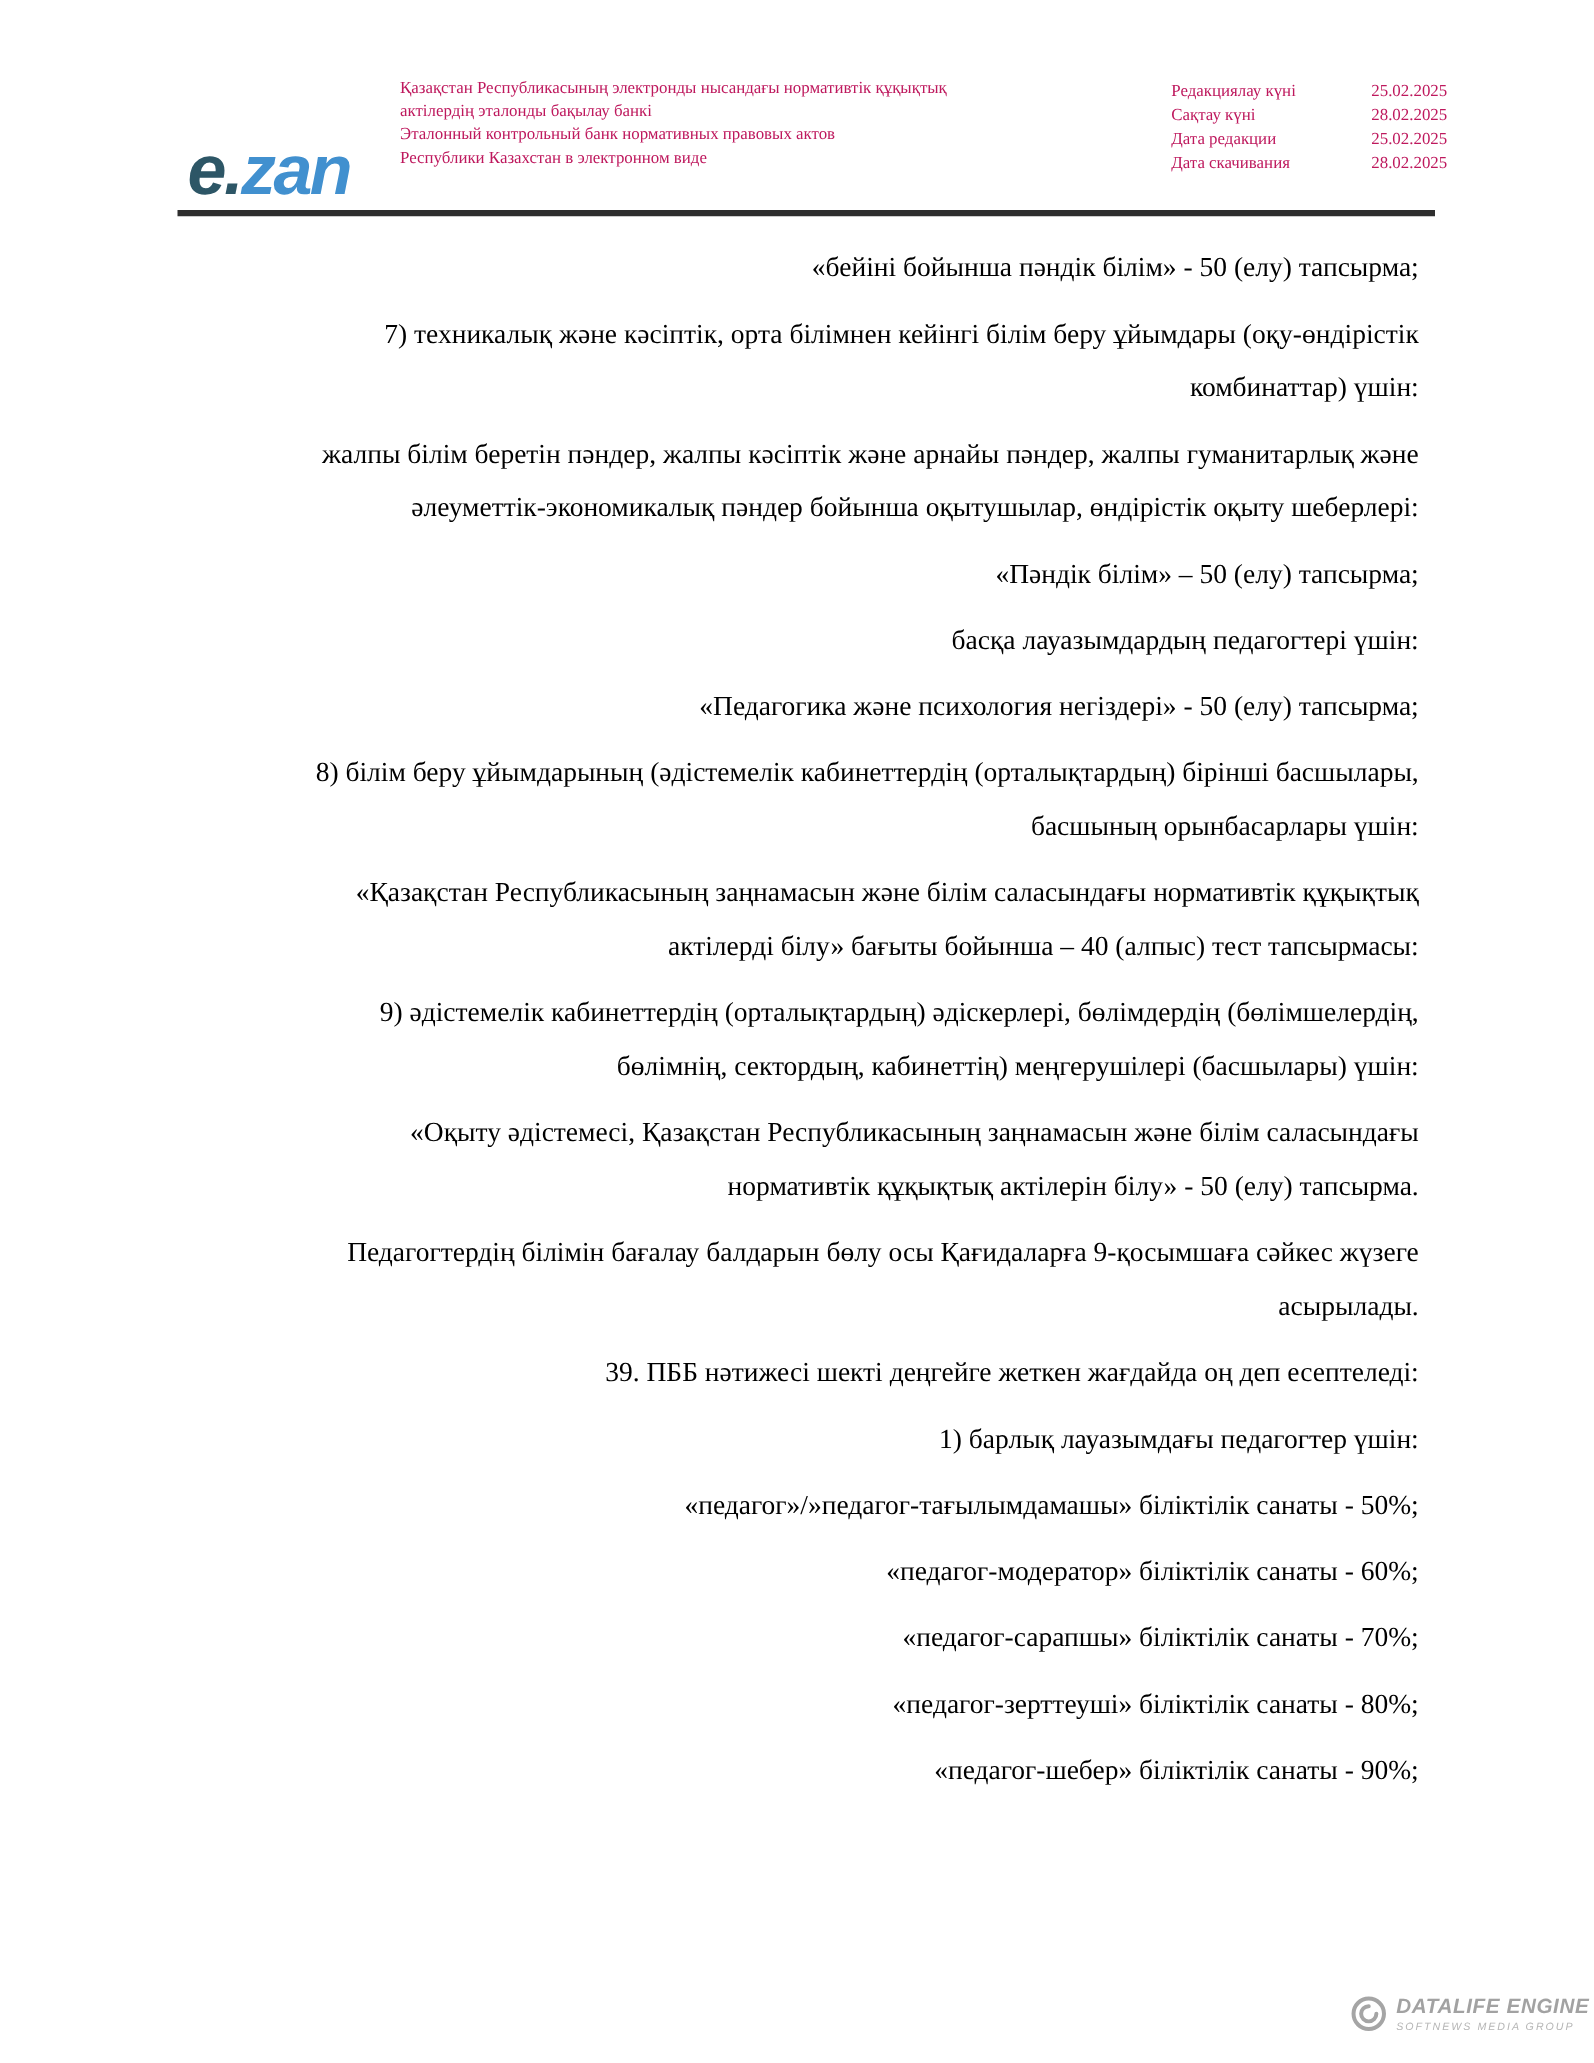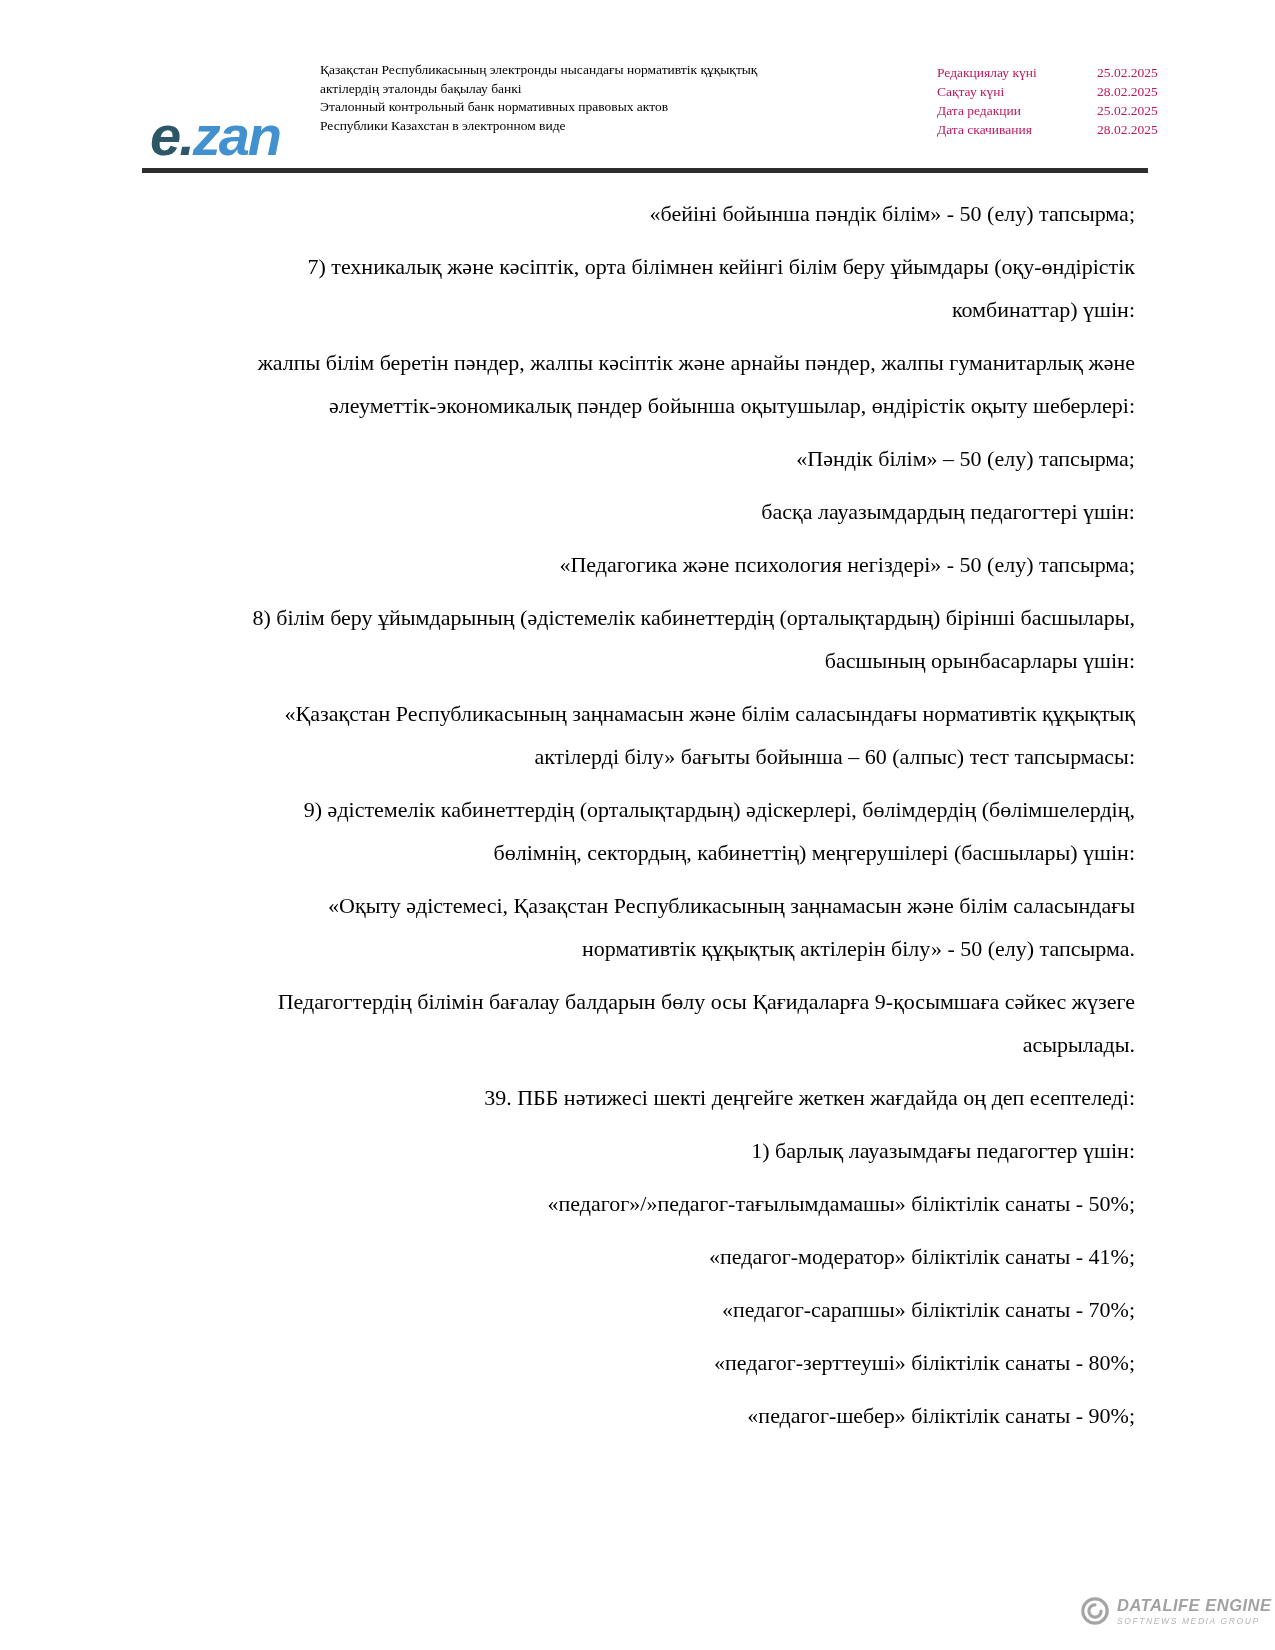--- a/index.html
+++ b/index.html
@@ -30,21 +30,21 @@
   .logo .logo-dark{color:#2d5666;}
   .logo .logo-blue{color:#4190cf;}
 
   .bank-title{
     position:absolute;
     left:320px;
     top:61px;
     width:565px;
     font-size:13.5px;
     line-height:18.5px;
-    color:#000000;
+    color:#be185d;
   }
 
   .dates-table{
     position:absolute;
     left:937px;
     top:63px;
     font-size:13.5px;
     line-height:19px;
     color:#be185d;
   }
@@ -143,28 +143,28 @@
   <div class="header-rule"></div>
 
   <div class="doc-body">
       <p>«бейіні бойынша пәндік білім» - 50 (елу) тапсырма;</p>
       <p>7) техникалық және кәсіптік, орта білімнен кейінгі білім беру ұйымдары (оқу-өндірістік комбинаттар) үшін:</p>
       <p>жалпы білім беретін пәндер, жалпы кәсіптік және арнайы пәндер, жалпы гуманитарлық және әлеуметтік-экономикалық пәндер бойынша оқытушылар, өндірістік оқыту шеберлері:</p>
       <p>«Пәндік білім» – 50 (елу) тапсырма;</p>
       <p>басқа лауазымдардың педагогтері үшін:</p>
       <p>«Педагогика және психология негіздері» - 50 (елу) тапсырма;</p>
       <p>8) білім беру ұйымдарының (әдістемелік кабинеттердің (орталықтардың) бірінші басшылары, басшының орынбасарлары үшін:</p>
-      <p>«Қазақстан Республикасының заңнамасын және білім саласындағы нормативтік құқықтық актілерді білу» бағыты бойынша – 60 (алпыс) тест тапсырмасы:</p>
+      <p>«Қазақстан Республикасының заңнамасын және білім саласындағы нормативтік құқықтық актілерді білу» бағыты бойынша – 40 (алпыс) тест тапсырмасы:</p>
       <p>9) әдістемелік кабинеттердің (орталықтардың) әдіскерлері, бөлімдердің (бөлімшелердің, бөлімнің, сектордың, кабинеттің) меңгерушілері (басшылары) үшін:</p>
       <p>«Оқыту әдістемесі, Қазақстан Республикасының заңнамасын және білім саласындағы нормативтік құқықтық актілерін білу» - 50 (елу) тапсырма.</p>
       <p>Педагогтердің білімін бағалау балдарын бөлу осы Қағидаларға  9-қосымшаға сәйкес жүзеге асырылады.</p>
       <p>39. ПББ нәтижесі шекті деңгейге жеткен жағдайда оң деп есептеледі:</p>
       <p>1) барлық лауазымдағы педагогтер үшін:</p>
       <p>«педагог»/»педагог-тағылымдамашы» біліктілік санаты - 50%;</p>
-      <p>«педагог-модератор» біліктілік санаты - 41%;</p>
+      <p>«педагог-модератор» біліктілік санаты - 60%;</p>
       <p>«педагог-сарапшы» біліктілік санаты - 70%;</p>
       <p>«педагог-зерттеуші» біліктілік санаты - 80%;</p>
       <p>«педагог-шебер» біліктілік санаты - 90%;</p>
     </div>
 
   <div class="footer">
     <svg class="footer-icon" viewBox="0 0 32 32" aria-hidden="true">
       <circle cx="16" cy="16" r="13" fill="none" stroke="#a5a5a5" stroke-width="3.4"></circle>
       <path d="M16 9.5 a 6.5 6.5 0 1 0 6.5 6.5" fill="none" stroke="#a5a5a5" stroke-width="3.4" stroke-linecap="round"></path>
     </svg>

